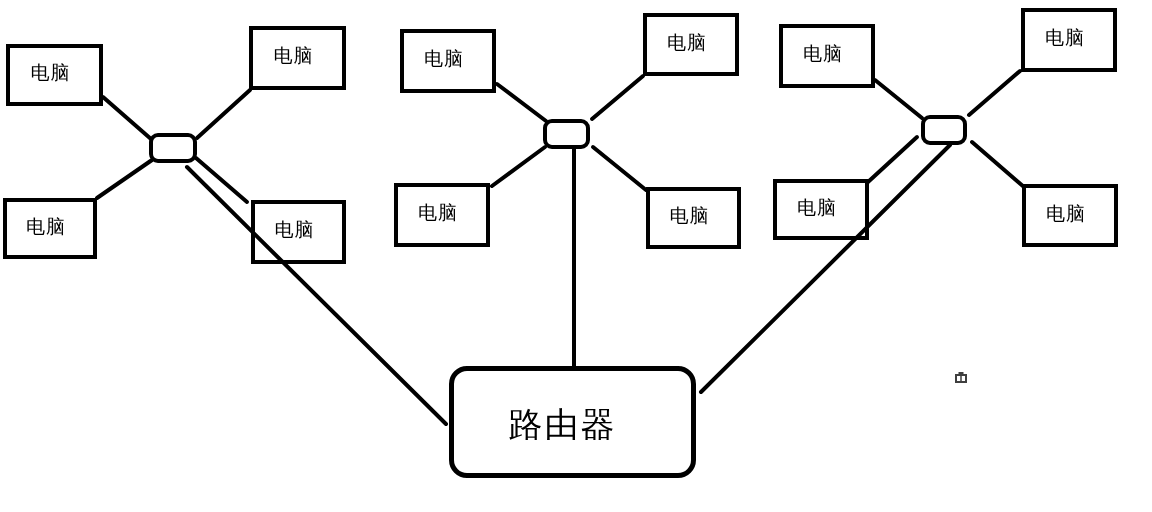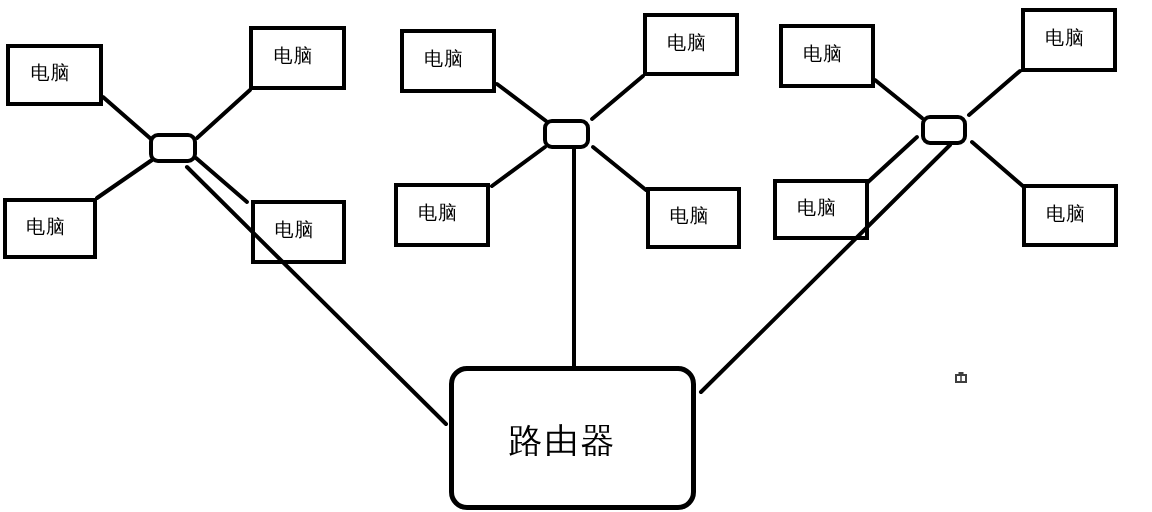--- a/index.html
+++ b/index.html
@@ -105,21 +105,21 @@
     <span class="lbl">电脑</span>
   </div>
   <div class="node computer" style="left:773px; top:179px; width:96px; height:61px;">
     <span class="lbl">电脑</span>
   </div>
   <div class="node computer" style="left:1022px; top:184px; width:96px; height:63px;">
     <span class="lbl">电脑</span>
   </div>
   <div class="node switchbox" style="left:921px; top:115px; width:46px; height:30px;"></div>
 
-  <div class="node router" style="left:449px; top:366px; width:247px; height:144px;">
+  <div class="node router" style="left:449px; top:366px; width:247px; height:112px;">
     <span class="lbl">路由器</span>
   </div>
 
   <span class="artifact">
     <svg width="14" height="11" viewBox="0 0 14 11">
       <rect x="4.5" y="0" width="5" height="2.5" fill="currentColor"></rect>
       <rect x="2" y="3" width="10" height="7" fill="none" stroke="currentColor" stroke-width="2"></rect>
       <line x1="7" y1="3" x2="7" y2="10" stroke="currentColor" stroke-width="1.5"></line>
     </svg>
   </span>

